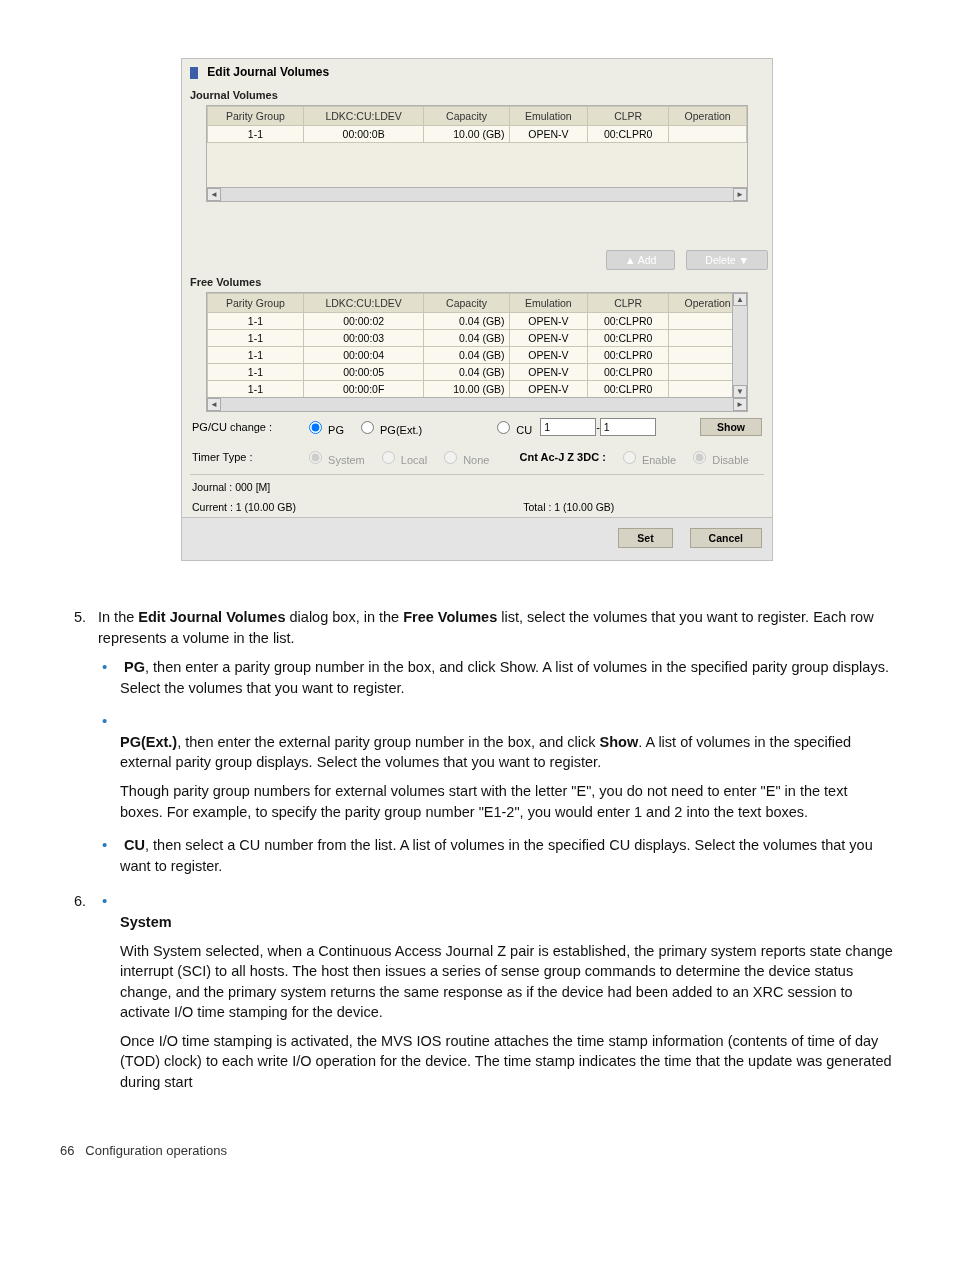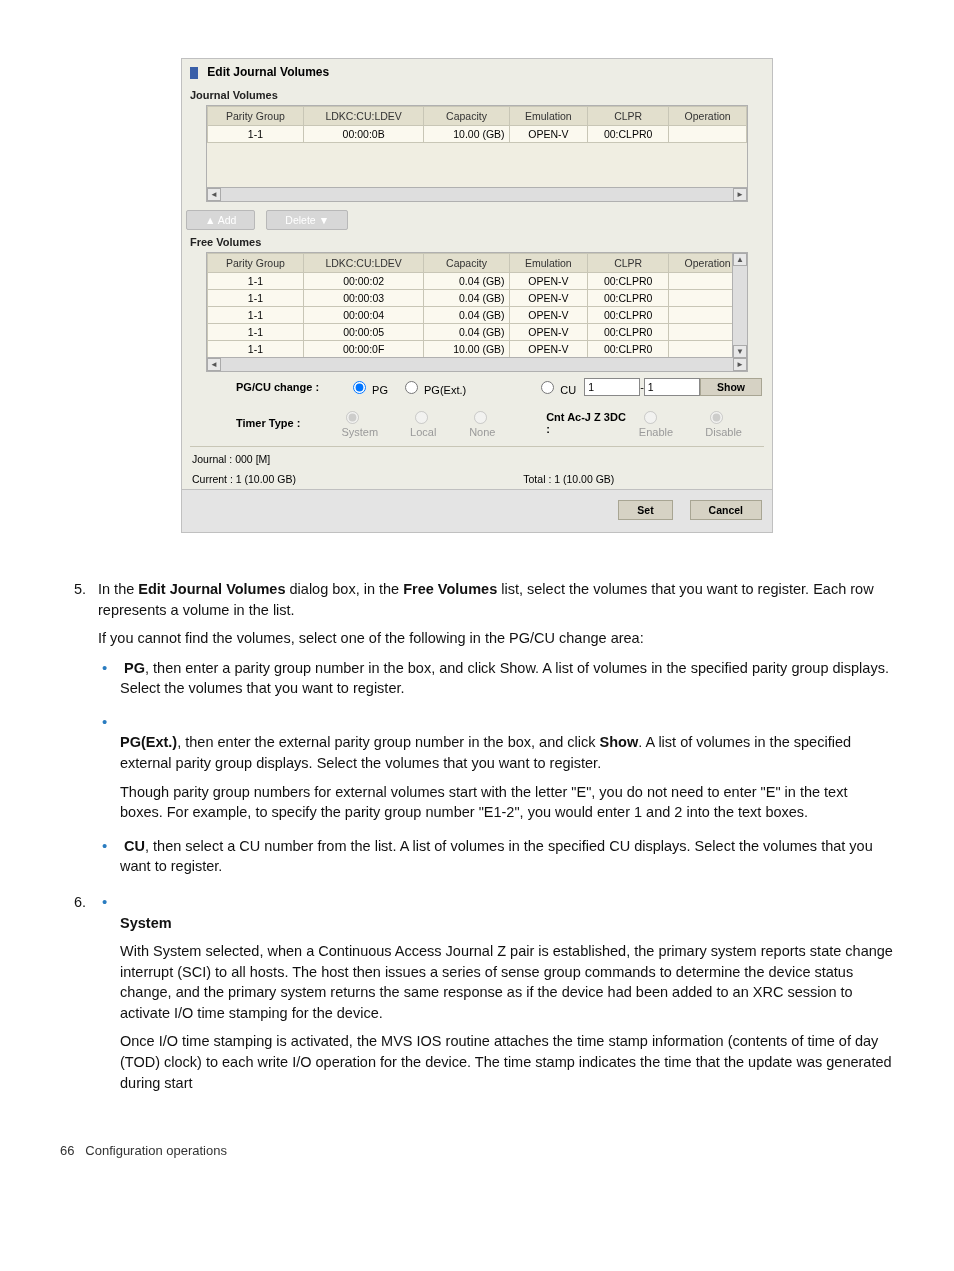--- a/index.html
+++ b/index.html
@@ -93,43 +93,43 @@
     border-left: 1px solid #b0b0b0;
   }
   .vbar .arrow-u, .vbar .arrow-d {
     position: absolute; left:0; right:0; height: 13px;
     background: #e8e8e8; border: 1px solid #aaa; box-sizing: border-box;
     text-align: center; line-height: 11px; font-size: 8px; color: #555;
   }
   .vbar .arrow-u { top: 0; }
   .vbar .arrow-d { bottom: 0; }
   .btnrow {
-    text-align: left;
-    padding: 8px 0 2px 0;
+    text-align: right;
+    padding: 0 0 2px 0;
+    margin-top: 48px;
   }
   .btn-disabled {
     display: inline-block;
     padding: 3px 18px;
     background: #d7d7d7;
     border: 1px solid #b8b8b8;
     color: #fff;
     font-size: 10.5px;
     margin: 0 4px;
     border-radius: 2px;
   }
   .ctrl-row {
     display: flex;
     align-items: center;
     padding: 6px 10px;
     font-size: 11px;
   }
   .ctrl-row .lab {
-    font-weight: bold;
+    font-weight: normal;
     width: 100px;
-    margin-left: 44px;
   }
   .radio { margin-left: 12px; }
   .txt {
     width: 48px;
     height: 16px;
     border: 1px solid #888;
     background: #fff;
     font-size: 10.5px;
     padding: 0 3px;
   }
@@ -351,21 +351,20 @@
       <button class="foot-btn">Cancel</button>
     </div>
   </div>
 
   <div class="doc">
     <ol start="5">
       <li>
         <p>
           <span>In the </span><b>Edit Journal Volumes</b><span> dialog box, in the </span><b>Free Volumes</b><span> list, select the volumes that you want to register. Each row represents a volume in the list.</span>
         </p>
-        <p>If you cannot find the volumes, select one of the following in the PG/CU change area:</p>
         <ul>
           <li>
             <b>PG</b><span>, then enter a parity group number in the box, and click Show. A list of volumes in the specified parity group displays. Select the volumes that you want to register.</span>
           </li>
           <li>
             <p style="margin-top:0;"><b>PG(Ext.)</b><span>, then enter the external parity group number in the box, and click </span><b>Show</b><span>. A list of volumes in the specified external parity group displays. Select the volumes that you want to register.</span></p>
             <p>Though parity group numbers for external volumes start with the letter "E", you do not need to enter "E" in the text boxes. For example, to specify the parity group number "E1-2", you would enter 1 and 2 into the text boxes.</p>
           </li>
           <li>
             <b>CU</b><span>, then select a CU number from the list. A list of volumes in the specified CU displays. Select the volumes that you want to register.</span>

